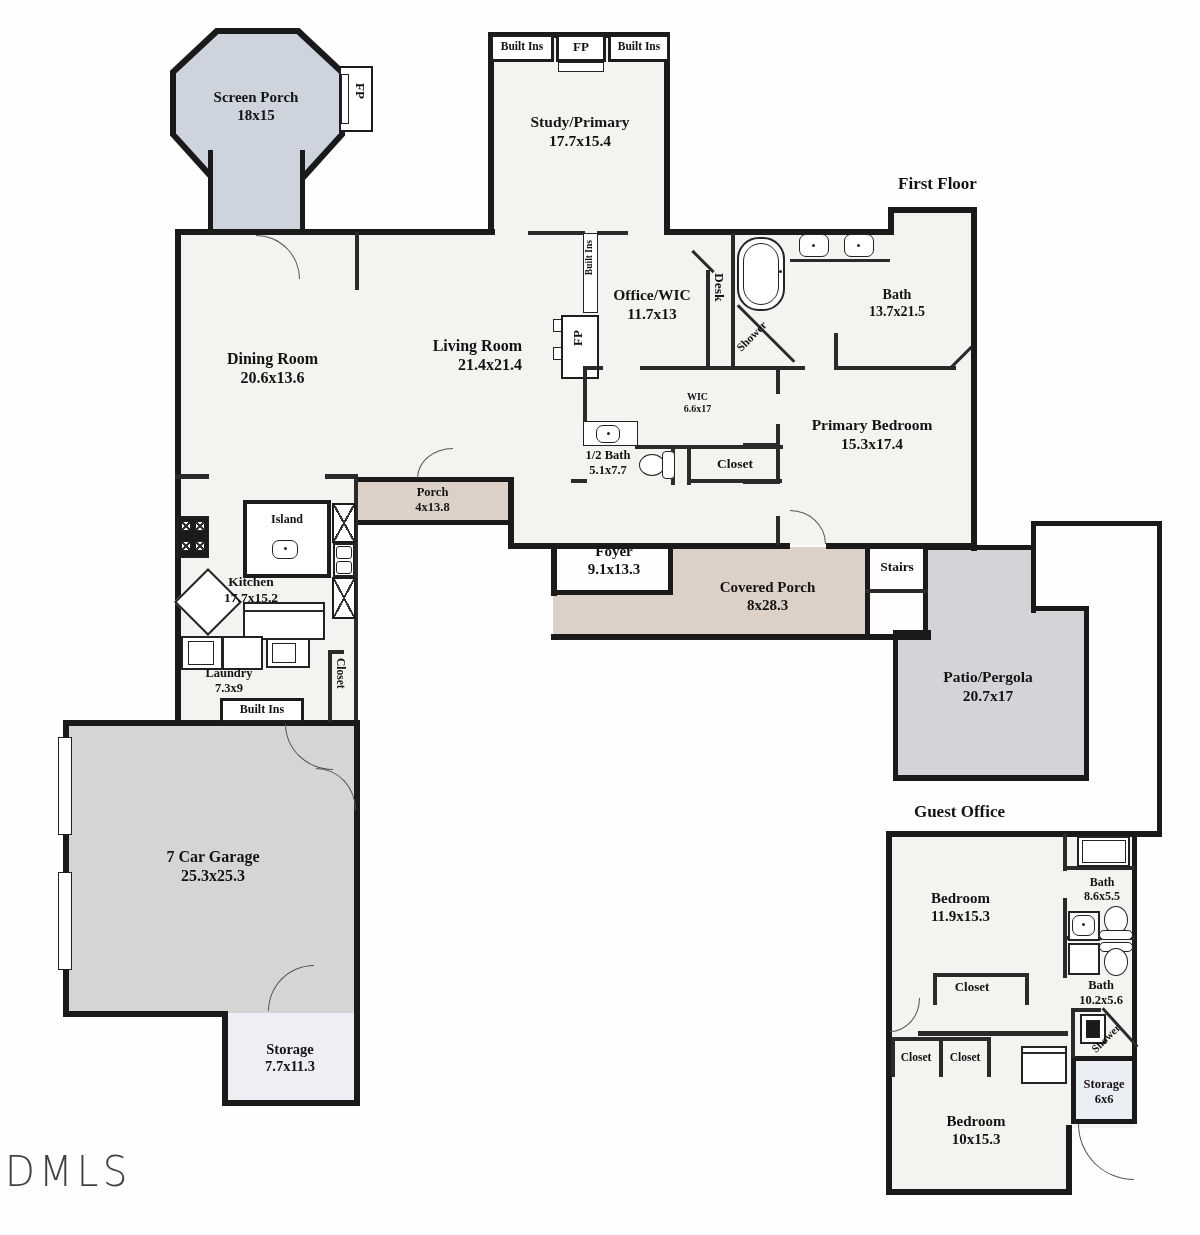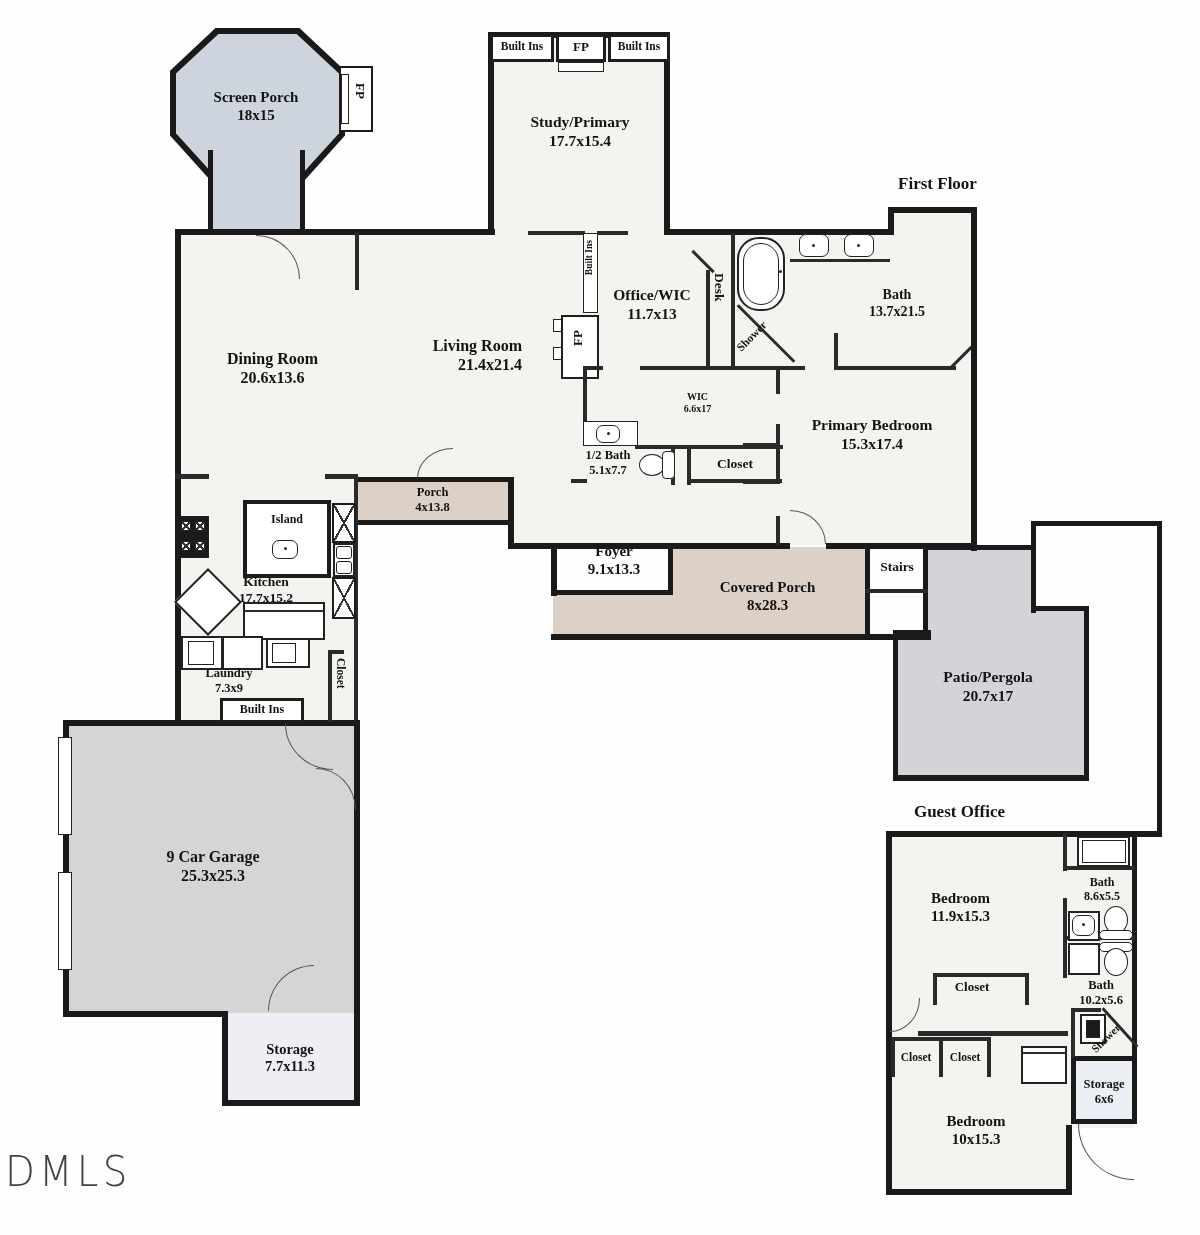--- a/index.html
+++ b/index.html
@@ -301,33 +301,33 @@
     <span>Covered Porch</span>
       <span>8x28.3</span>
     </div>
   <div class="rl" style="left:868px;top:559px;width:58px;font-size:13.5px;">
     <span>Stairs</span>
     </div>
   <div class="rl" style="left:918px;top:668px;width:140px;font-size:15.5px;">
     <span>Patio/Pergola</span>
       <span>20.7x17</span>
     </div>
-  <div class="rl" style="left:220px;top:574px;width:92px;font-size:13.5px;">
+  <div class="rl" style="left:205px;top:574px;width:92px;font-size:13.5px;">
     <span>Kitchen</span>
       <span>17.7x15.2</span>
     </div>
   <div class="rl" style="left:257px;top:512px;width:60px;font-size:12px;">
     <span>Island</span>
     </div>
   <div class="rl" style="left:194px;top:666px;width:70px;font-size:12.5px;">
     <span>Laundry</span>
       <span>7.3x9</span>
     </div>
   <div class="rl" style="left:143px;top:847px;width:140px;font-size:16px;">
-    <span>9 Car Garage</span>
+    <span>7 Car Garage</span>
       <span>25.3x25.3</span>
     </div>
   <div class="rl" style="left:239px;top:1041px;width:102px;font-size:14.5px;">
     <span>Storage</span>
       <span>7.7x11.3</span>
     </div>
   <div class="rl" style="left:903px;top:889px;width:115px;font-size:15px;">
     <span>Bedroom</span>
       <span>11.9x15.3</span>
     </div>

